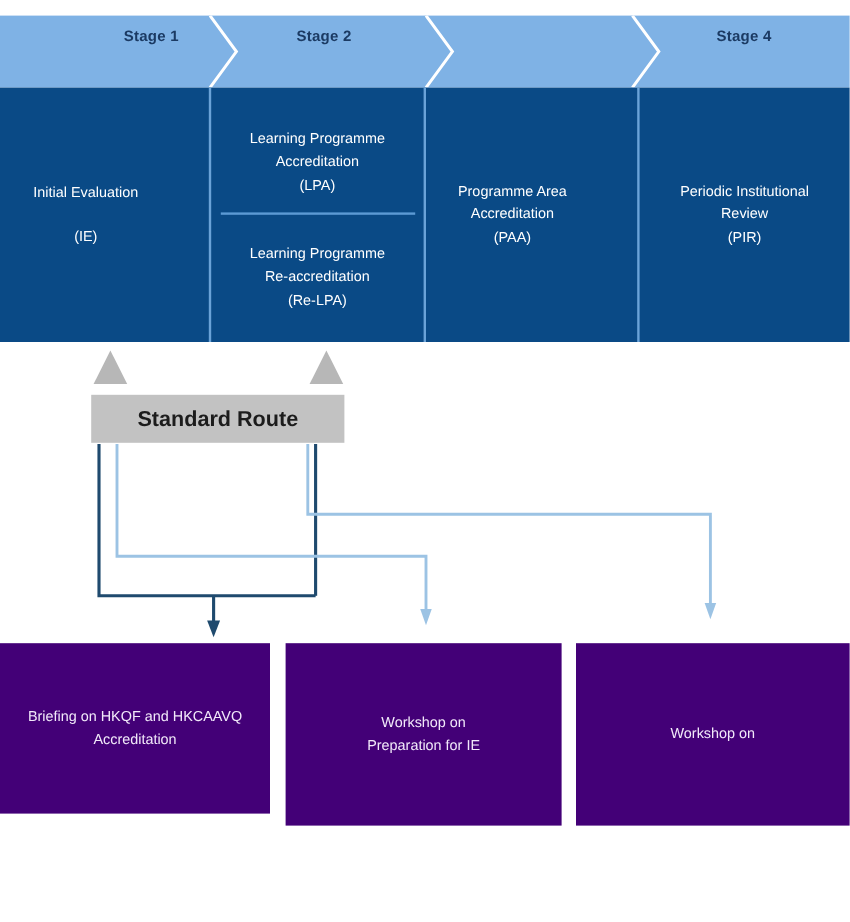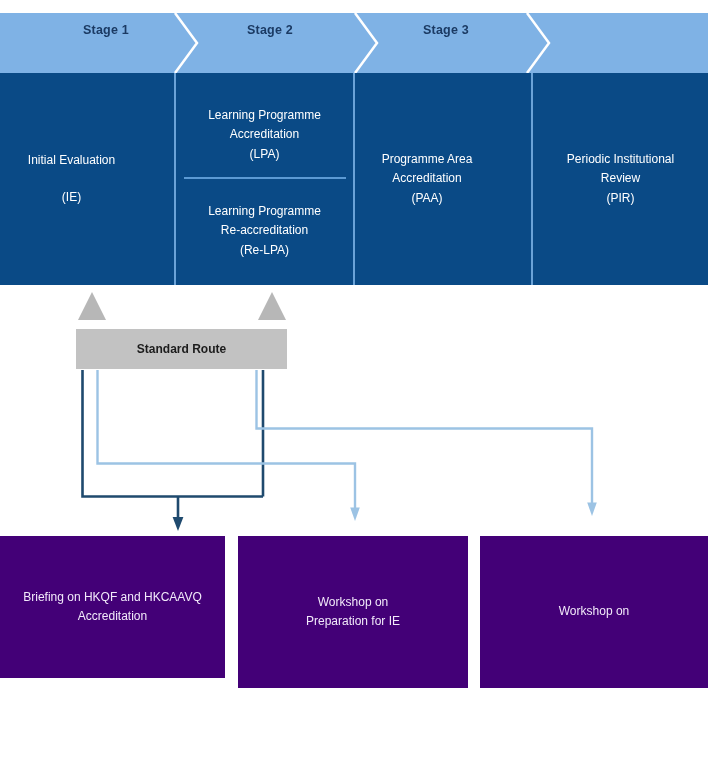--- a/index.html
+++ b/index.html
@@ -125,21 +125,21 @@
     top: 329px;
     width: 211px;
     height: 40px;
     background: #c2c2c2;
     display: flex;
     align-items: center;
     justify-content: center;
   }
   .route-label {
     color: #1c1c1c;
-    font-size: 12px;
+    font-size: 18px;
     font-weight: bold;
     white-space: nowrap;
   }
 
   
   #connectors {
     position: absolute;
     left: 0;
     top: 0;
     width: 708px;
@@ -166,28 +166,28 @@
     white-space: nowrap;
   }
 </style>
 </head>
 <body>
 
 <div id="canvas">
 
   <div class="stage-header-band"></div>
 
-  <div class="stage-header-cell" style="left:16px; width:180px;">
+  <div class="stage-header-cell" style="left:0px; width:180px;padding-left:36px;">
     <span class="stage-header-label">Stage 1</span>
   </div>
   <div class="stage-header-cell" style="left:180px; width:180px;">
     <span class="stage-header-label">Stage 2</span>
   </div>
-  <div class="stage-header-cell" style="left:360px; width:172px;">
-    <span class="stage-header-label">Stage 3</span>
+  <div class="stage-header-cell" style="left:532px; width:176px;">
+    <span class="stage-header-label">Stage 4</span>
   </div>
 
   <svg class="chevron-sep" style="left:173px;" viewBox="0 0 26 60">
     <polyline points="2,0 24,30 2,60" fill="none" stroke="#ffffff" stroke-width="2.5"></polyline>
   </svg>
   <svg class="chevron-sep" style="left:353px;" viewBox="0 0 26 60">
     <polyline points="2,0 24,30 2,60" fill="none" stroke="#ffffff" stroke-width="2.5"></polyline>
   </svg>
   <svg class="chevron-sep" style="left:525px;" viewBox="0 0 26 60">
     <polyline points="2,0 24,30 2,60" fill="none" stroke="#ffffff" stroke-width="2.5"></polyline>

